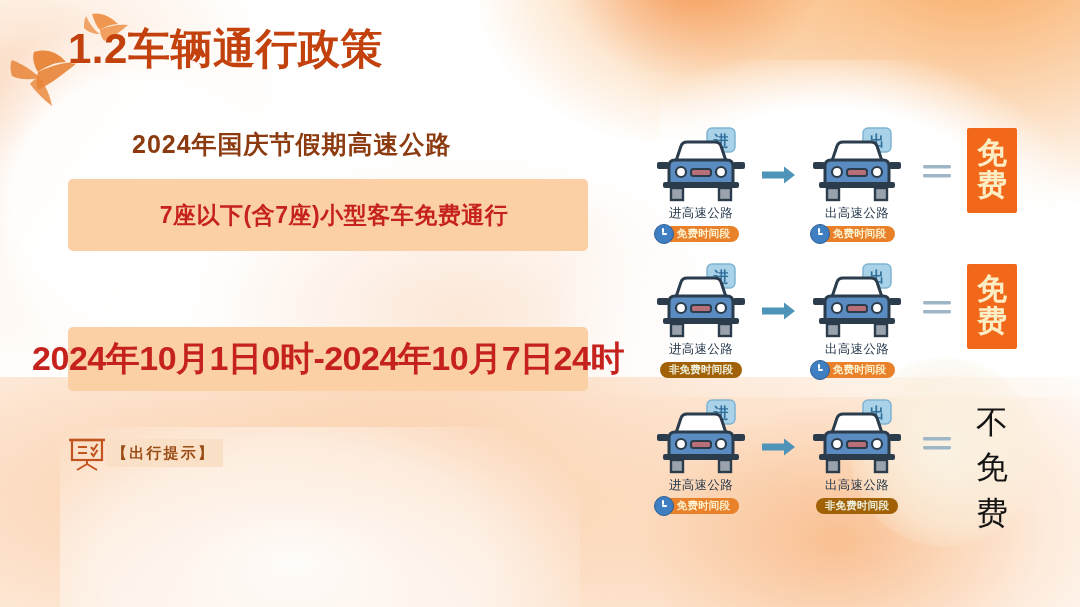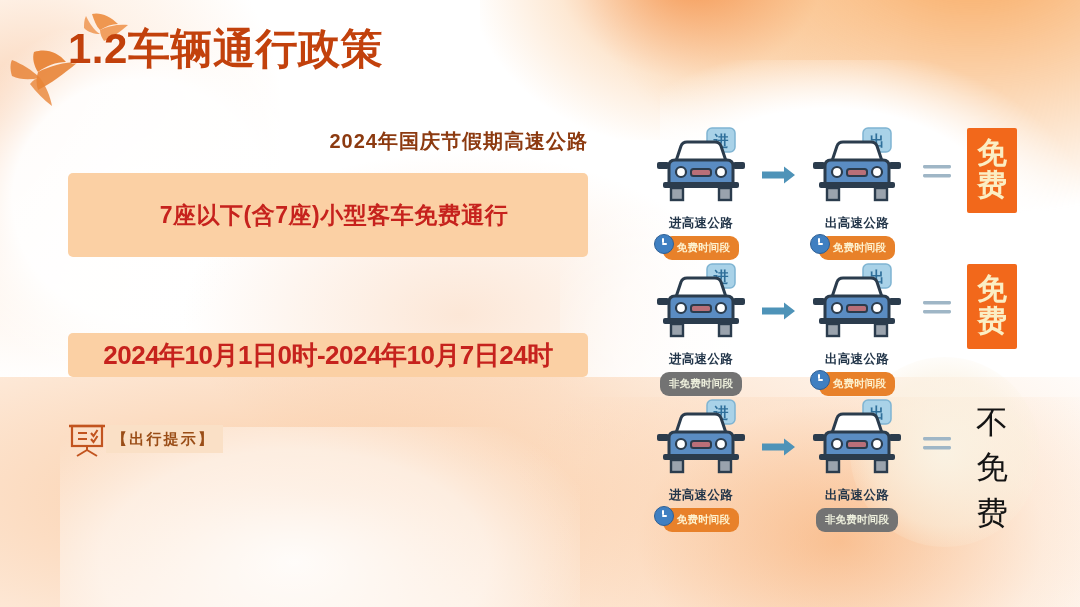--- a/index.html
+++ b/index.html
@@ -68,34 +68,34 @@
     font-size:42px; font-weight:bold; color:#c2410c;
     letter-spacing:.5px; line-height:1.1;
     text-shadow:1px 1px 0 rgba(255,255,255,.45);
     white-space:nowrap;
   }
 
   
   .left-col { position:absolute; left:68px; top:128px; width:520px; z-index:3; }
 
   .sub-head {
-    color:#8c3a10; font-weight:bold; font-size:20px;
-    text-align:right; white-space:nowrap; letter-spacing:1px;
+    color:#8c3a10; font-weight:bold; font-size:25px;
+    text-align:left; white-space:nowrap; letter-spacing:1px;
   }
   .sub-head.h1 { margin-left:64px; }
   .sub-head.h2 { margin-left:34px; }
 
   .panel {
     background:#fbd0a4;
     border-radius:5px;
     display:flex; align-items:center; justify-content:center;
     color:#c6221d; font-weight:bold; white-space:nowrap;
   }
-  .panel-a { margin-top:18px; height:84px; font-size:23px; letter-spacing:.5px;padding-left:12px; }
-  .panel-b { margin-top:18px; height:44px; font-size:26px; letter-spacing:-.5px; }
+  .panel-a { margin-top:18px; height:72px; font-size:23px; letter-spacing:.5px;padding-left:12px; }
+  .panel-b { margin-top:18px; height:64px; font-size:34px; letter-spacing:-.5px; }
 
   .spacer { height:58px; }
 
   .tip-row {
     margin-top:46px; display:flex; align-items:center; gap:0px; height:32px;
   }
   .tip-icon { width:38px; height:34px; flex:none; position:relative; top:1px; }
   .tip-text {
     background:#fae0c6; height:28px; display:flex; align-items:center;
     padding:0 8px 0 6px; font-size:15px; color:#7a4420; letter-spacing:2.2px;
@@ -107,30 +107,30 @@
   
   .diagram { position:absolute; left:630px; top:126px; width:420px; z-index:3; }
   .drow { position:relative; height:136px; }
 
   .stage { position:absolute; top:0; width:118px; text-align:center; }
   .stage.entry { left:12px; }
   .stage.exit  { left:168px; }
 
   .carwrap { height:78px; display:flex; align-items:flex-end; justify-content:center; }
   .stage-label {
-    font-size:12.5px; font-weight:bold; color:#23364a; margin-top:11px;
+    font-size:12.5px; font-weight:normal; color:#23364a; margin-top:1px;
     letter-spacing:.3px; white-space:nowrap;
   }
   .badge {
-    margin-top:4px; display:inline-flex; align-items:center; height:24px;
+    margin-top:4px; display:inline-flex; align-items:center; height:16px;
     border-radius:9px; padding:0 9px 1px 9px; font-size:10.5px; font-weight:bold;
     white-space:nowrap; position:relative; letter-spacing:.2px;
   }
   .badge.free { background:#e8812a; color:#fdf2cf; padding-left:14px; }
-  .badge.nofree { background:#737373; color:#eef0dd; }
+  .badge.nofree { background:#a16207; color:#eef0dd; }
   .clock {
     position:absolute; left:-9px; top:-2px; width:20px; height:20px; border-radius:50%;
     background:#3f7fc1; border:1.5px solid #2e5f94;
   }
   .clock::before, .clock::after {
     content:""; position:absolute; background:#ffffff; border-radius:1px;
   }
   .clock::before { width:1.6px; height:5px; left:7.6px; top:3.4px; }
   .clock::after  { width:5px; height:1.6px; left:7.6px; top:8.4px; }
 

